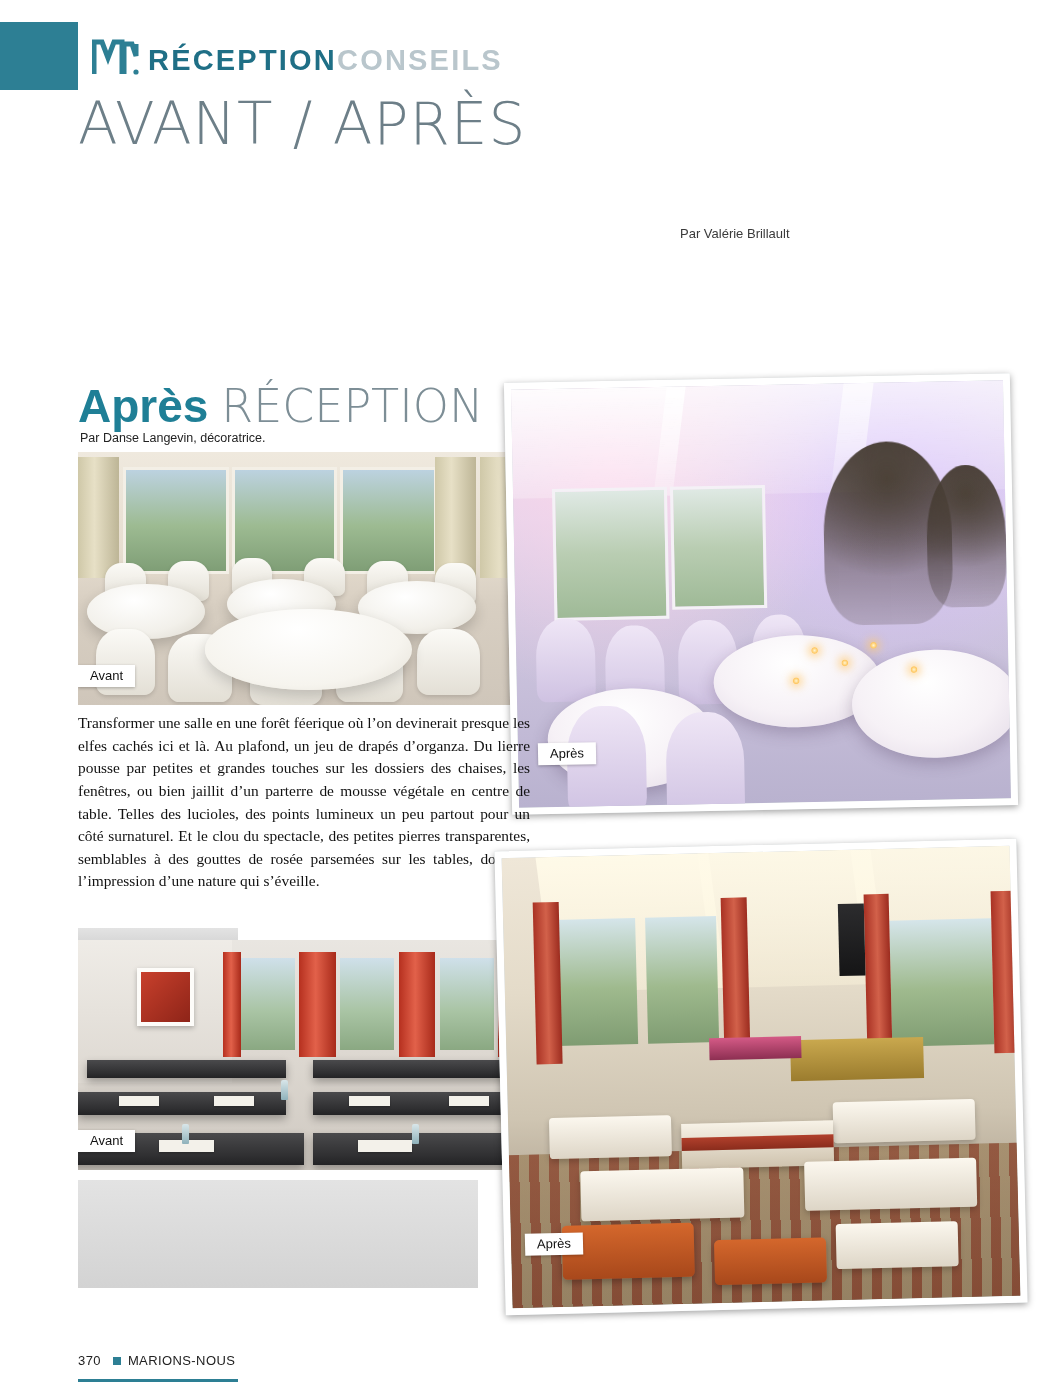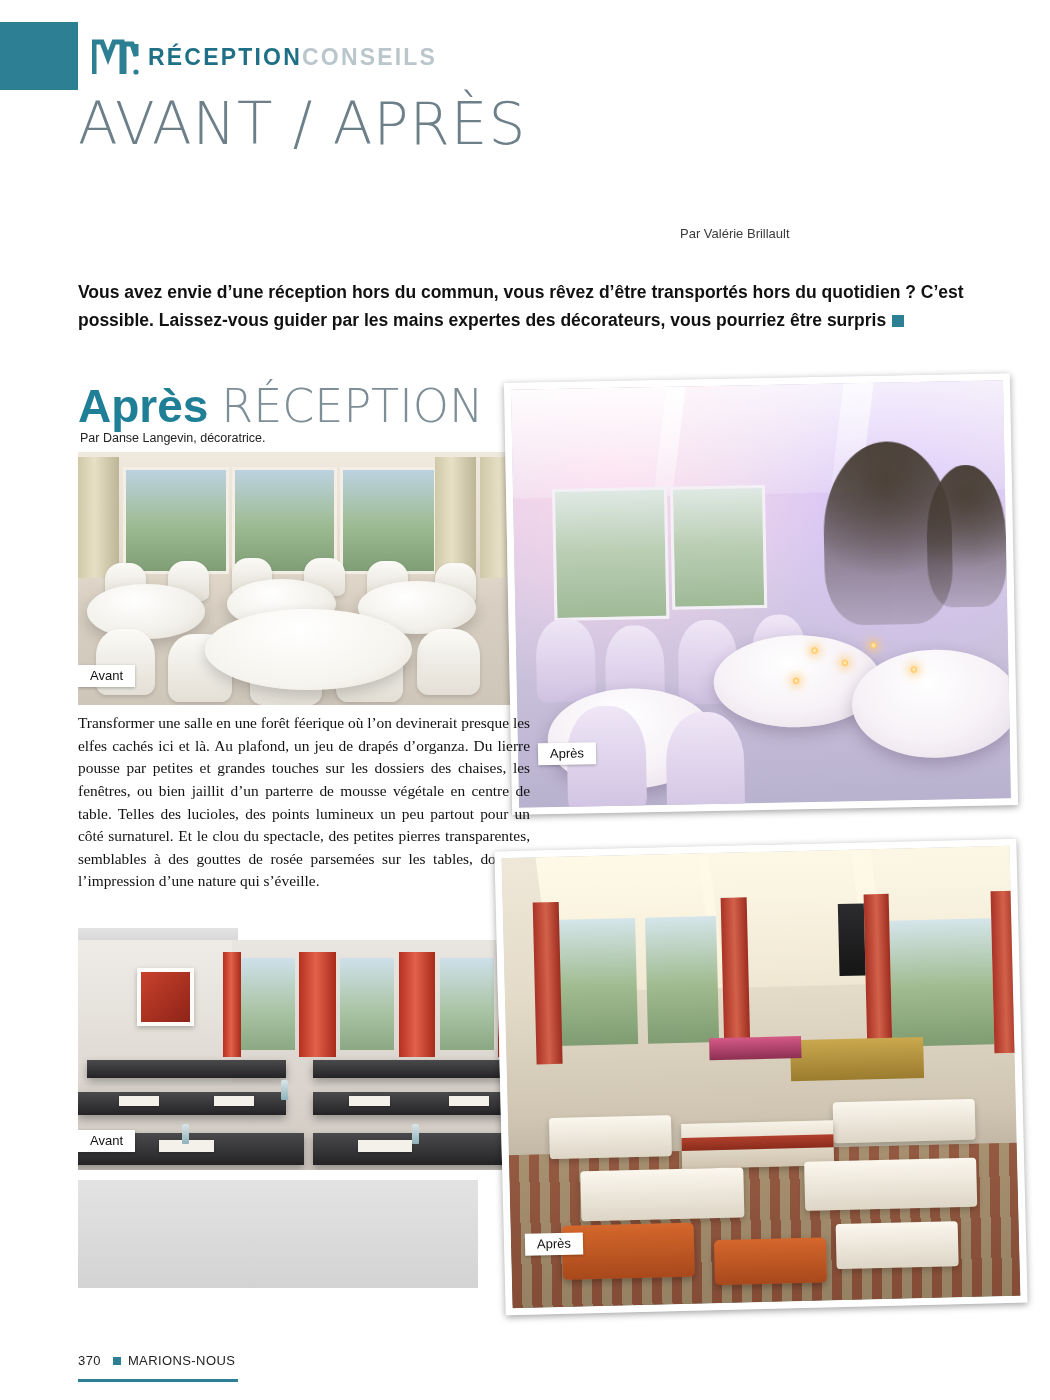--- a/index.html
+++ b/index.html
@@ -35,21 +35,21 @@
     left: 92px;
     top: 36px;
     width: 48px;
     height: 40px;
     color: #2d7f94;
   }
   .kicker {
     position: absolute;
     left: 148px;
     top: 44px;
-    font-size: 23px;
+    font-size: 29px;
     font-weight: bold;
     letter-spacing: 2.2px;
     text-align: center;
   }
   .kicker .k1 { color: #1f6f86; }
   .kicker .k2 { color: #b9c6cc; }
 
   .title-main {
     position: absolute;
     left: 78px;
@@ -365,23 +365,20 @@
     </svg>
   </div>
 
   <div class="kicker">
     <span class="k1">RÉCEPTION</span><span class="k2">CONSEILS</span>
   </div>
 
   <div class="title-main">AVANT / APRÈS</div>
   <div class="byline">Par Valérie Brillault</div>
 
-  <div class="standfirst">
-    <span>Vous avez envie d’une réception hors du commun, vous rêvez d’être transportés hors du quotidien  ? C’est possible. Laissez-vous guider par les mains expertes des décorateurs, vous pourriez être surpris</span><span class="endmark"></span>
-  </div>
 
   <div class="sec-heading" style="left:78px; top:383px;">
     <span class="bold">Après</span>
     <span class="light">RÉCEPTION</span>
   </div>
   <div class="sec-credit" style="left:80px; top:431px;">Par Danse Langevin, décoratrice.</div>
 
   <div class="photo" style="left:78px; top:452px; width:452px; height:253px;">
     <div class="scene sc-banquet-before">
       <div class="curtain" style="left:0%; width:9%;"></div>

